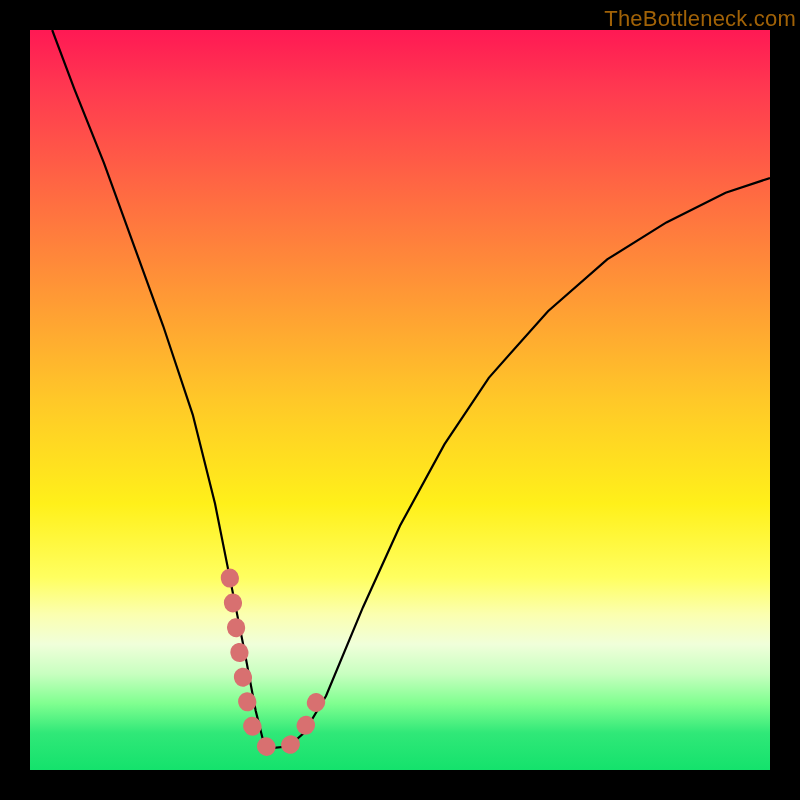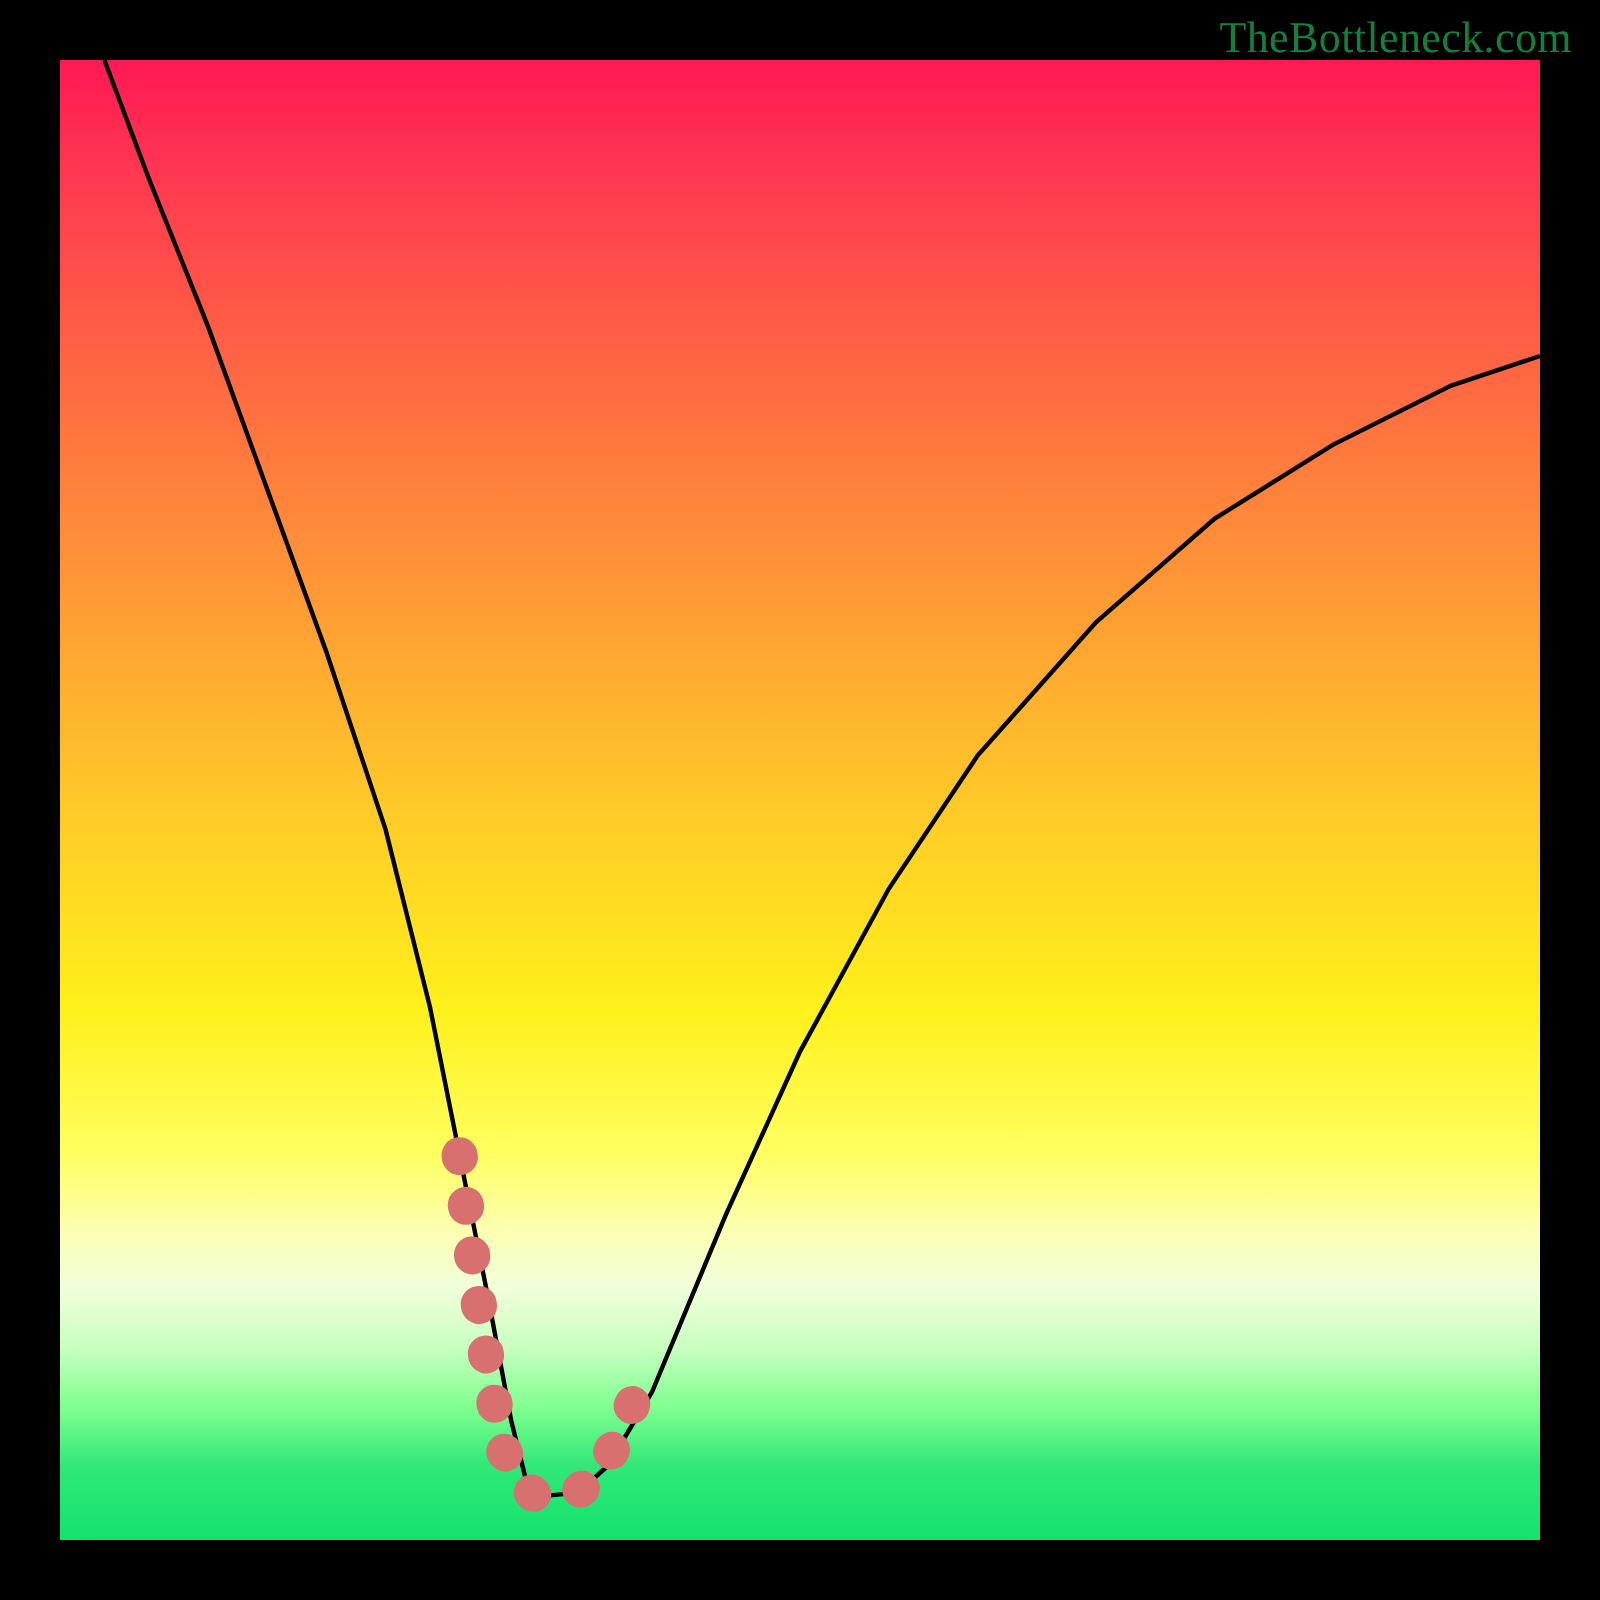--- a/index.html
+++ b/index.html
@@ -29,26 +29,25 @@
       #f0ffda 83%,
       #c8ffc0 87%,
       #80ff90 91%,
       #30e878 95%,
       #14e26c 100%
     );
   }
   .watermark {
     position: absolute;
     top: 6px;
-    right: 14px;
-    color: #15803d;
+    right: 4px;
+    color: #a16207;
     font-size: 22px;
     letter-spacing: 0.2px;
     z-index: 3;
-    font-family: Liberation Serif, serif;
   }
   svg.plot {
     position: absolute;
     left: 0;
     top: 0;
     width: 740px;
     height: 740px;
   }
 </style>
 </head>

